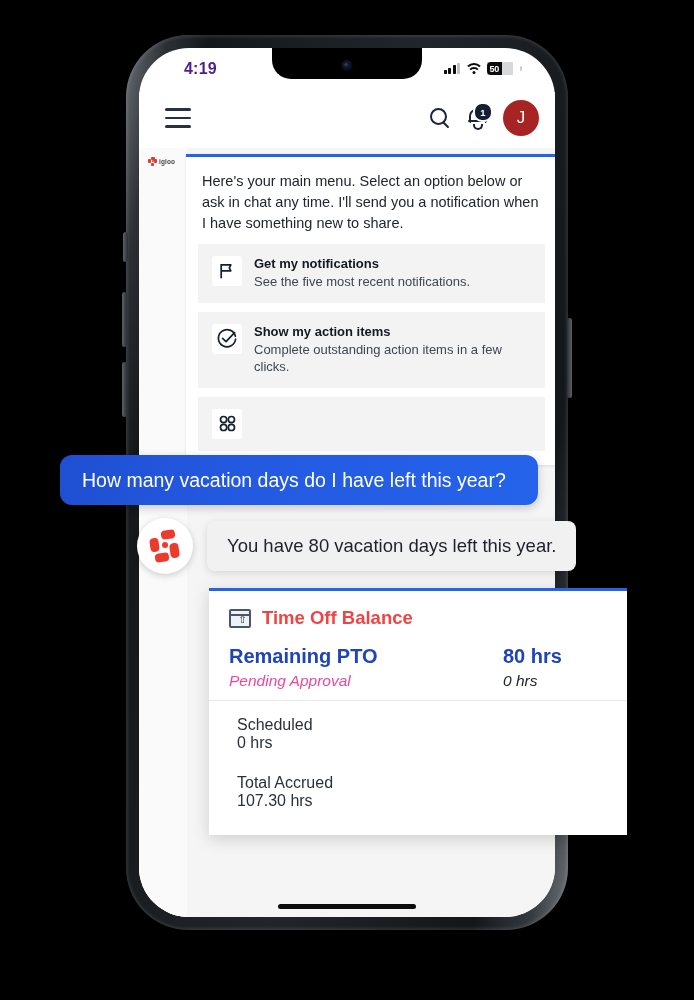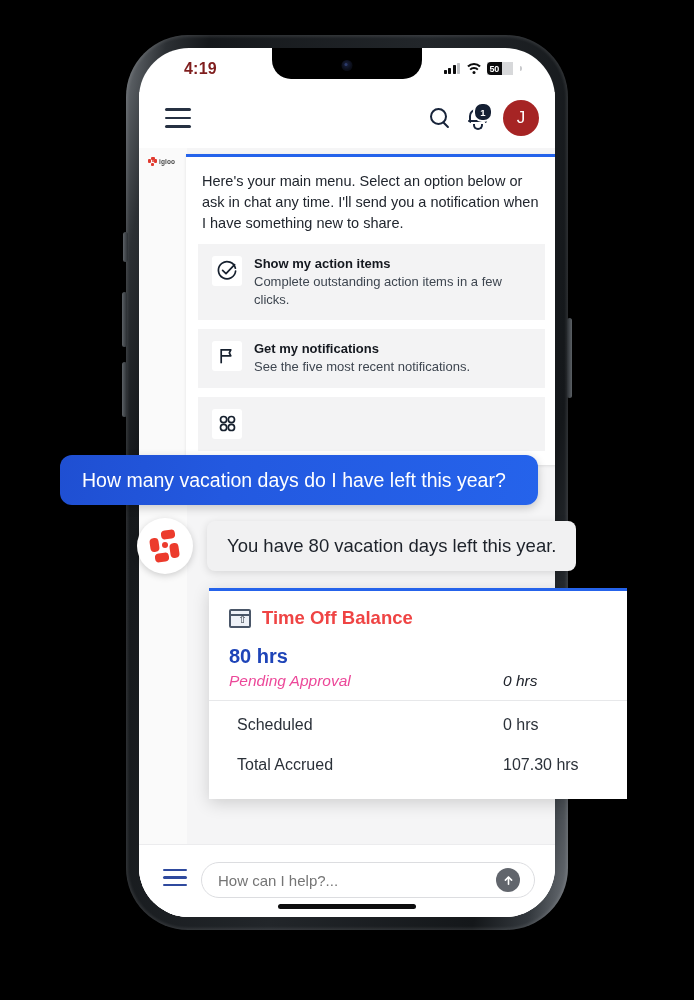--- a/index.html
+++ b/index.html
@@ -31,21 +31,21 @@
     width:150px;height:31px;background:#000;border-radius:0 0 19px 19px;z-index:40;}
   .notch-cam{position:absolute;left:50%;top:12px;transform:translateX(-50%);
     width:11px;height:11px;border-radius:50%;
     background:radial-gradient(circle at 45% 40%,#1b2340 0%,#0a0d18 60%,#05070c 100%);}
   .notch-cam:after{content:"";position:absolute;left:3px;top:2.5px;width:3px;height:3px;
     border-radius:50%;background:#2c3b6b;}
 
   
   .statusbar{position:absolute;left:0;top:0;width:100%;height:44px;z-index:30;}
   .sb-time{position:absolute;left:45px;top:12px;font-size:16px;font-weight:700;
-    color:#7f1d1d;letter-spacing:.2px;}
+    color:#4c1d95;letter-spacing:.2px;}
   .sb-right{position:absolute;right:33px;top:14px;display:flex;align-items:center;gap:6px;}
   .sig{display:flex;align-items:flex-end;gap:1.5px;height:11px;}
   .sig i{display:block;width:3px;background:#0b0b0c;border-radius:.7px;}
   .sig i:nth-child(1){height:4px;} .sig i:nth-child(2){height:6.5px;}
   .sig i:nth-child(3){height:9px;} .sig i:nth-child(4){height:11px;background:#bfc1c4;}
   .wifi{position:relative;width:15px;height:11px;}
   .wifi span{position:absolute;left:50%;transform:translateX(-50%);
     border:2px solid #0b0b0c;border-bottom-color:transparent;
     border-left-color:transparent;border-right-color:transparent;border-radius:50%;}
   .wifi span.a{width:15px;height:15px;top:0;}
@@ -152,21 +152,21 @@
     font-size:10px;line-height:1;}
   .to-main{padding:10px 20px 10px 20px;border-bottom:1px solid #e7e8ea;}
   .to-row-main{display:flex;justify-content:space-between;align-items:baseline;}
   .to-main-label{font-size:20px;font-weight:700;color:#1e44b8;}
   .to-main-val{font-size:20px;font-weight:700;color:#1e44b8;min-width:104px;}
   .to-sub{display:flex;justify-content:space-between;align-items:baseline;margin-top:4px;}
   .to-sub-label{font-size:15.5px;font-style:italic;color:#ec4899;}
   .to-sub-val{font-size:15.5px;font-style:italic;color:#20242c;min-width:104px;}
   .to-rows{padding:4px 20px 0 20px;}
   .to-row{display:flex;justify-content:space-between;align-items:baseline;
-    padding:11px 0 11px 8px;}
+    padding:11px 0 11px 8px;flex-direction:column;}
   .to-row-label{font-size:16px;color:#2b3139;}
   .to-row-val{font-size:16px;color:#2b3139;min-width:104px;}
 
   
   .composer{position:absolute;left:0;bottom:0;width:100%;height:72px;background:#fff;
     z-index:25;border-top:1px solid #ececee;}
   .comp-menu{position:absolute;left:24px;top:24px;width:24px;height:17px;
     display:flex;flex-direction:column;justify-content:space-between;cursor:pointer;}
   .comp-menu b{display:block;height:2.4px;background:#2f4a9e;border-radius:2px;}
   .comp-field{position:absolute;left:62px;right:20px;top:17px;height:36px;
@@ -251,77 +251,61 @@
           <div class="txt">igloo</div>
         </div>
       </div>
 
       <div class="menucard">
         <div class="menu-intro">Here's your main menu. Select an option below or ask in chat any time. I'll send you a notification when I have something new to share.</div>
         <div class="menu-list">
 
           <div class="menu-item">
             <div class="mi-icon">
+              <svg width="20" height="20" viewBox="0 0 20 20" fill="none" stroke="#16202e" stroke-width="1.7">
+                <path d="M4.2 3v14.3"></path>
+                <path d="M4.2 3.8h9.6l-1.5 3 1.5 3H4.2" stroke-linejoin="round"></path>
+              </svg>
+            </div>
+            <div class="mi-txt">
+              <div class="mi-title">Get my notifications</div>
+              <div class="mi-desc">See the five most recent notifications.</div>
+            </div>
+          </div>
+
+          <div class="menu-item">
+            <div class="mi-icon">
               <svg width="22" height="22" viewBox="0 0 22 22" fill="none" stroke="#16202e" stroke-width="1.7">
                 <path d="M19.4 8.2A8.6 8.6 0 1 0 19.6 11" stroke-linecap="round"></path>
                 <path d="M6.6 10.4l3.4 3.3 8.6-9" stroke-linecap="round" stroke-linejoin="round"></path>
               </svg>
             </div>
             <div class="mi-txt">
               <div class="mi-title">Show my action items</div>
               <div class="mi-desc">Complete outstanding action items in a few clicks.</div>
-            </div>
-          </div>
-
-          <div class="menu-item">
-            <div class="mi-icon">
-              <svg width="20" height="20" viewBox="0 0 20 20" fill="none" stroke="#16202e" stroke-width="1.7">
-                <path d="M4.2 3v14.3"></path>
-                <path d="M4.2 3.8h9.6l-1.5 3 1.5 3H4.2" stroke-linejoin="round"></path>
-              </svg>
-            </div>
-            <div class="mi-txt">
-              <div class="mi-title">Get my notifications</div>
-              <div class="mi-desc">See the five most recent notifications.</div>
             </div>
           </div>
 
           <div class="menu-item">
             <div class="mi-icon">
               <svg width="21" height="21" viewBox="0 0 21 21" fill="none" stroke="#16202e" stroke-width="1.7">
                 <circle cx="6.6" cy="6.6" r="3.1"></circle>
                   <circle cx="14.4" cy="6.6" r="3.1"></circle>
                 <circle cx="6.6" cy="14.4" r="3.1"></circle>
                   <circle cx="14.4" cy="14.4" r="3.1"></circle>
               </svg>
             </div>
             <div class="mi-txt">
             </div>
           </div>
 
         </div>
       </div>
     </div>
 
-    <div class="composer">
-      <div class="comp-menu">
-        <b></b>
-          <b></b>
-          <b></b>
-      </div>
-      <div class="comp-field">
-        <input class="comp-input" type="text" placeholder="How can I help?..." style="">
-        <div class="comp-send">
-          <svg width="13" height="13" viewBox="0 0 13 13" fill="none" stroke="#ffffff" stroke-width="1.6" stroke-linecap="round" stroke-linejoin="round">
-            <path d="M6.5 10.2V3.2"></path>
-              <path d="M3.4 6.1l3.1-3 3.1 3"></path>
-          </svg>
-        </div>
-      </div>
-    </div>
     <div class="homebar"></div>
 
   </div>
 
   <div class="user-bubble">How many vacation days do I have left this year?</div>
 
   <div class="bot-row">
     <div class="bot-avatar">
       <i></i>
         <i></i>
@@ -334,20 +318,21 @@
 
   <div class="tocard">
     <div class="to-head">
       <div class="to-win">
         <div class="to-arrow">⇧</div>
       </div>
       <div class="to-head-title">Time Off Balance</div>
     </div>
     <div class="to-main">
       <div class="to-row-main">
+        <div class="to-main-label">Remaining PTO</div>
         <div class="to-main-val">80 hrs</div>
       </div>
       <div class="to-sub">
         <div class="to-sub-label">Pending Approval</div>
         <div class="to-sub-val">0 hrs</div>
       </div>
     </div>
     <div class="to-rows">
       <div class="to-row">
         <div class="to-row-label">Scheduled</div>

